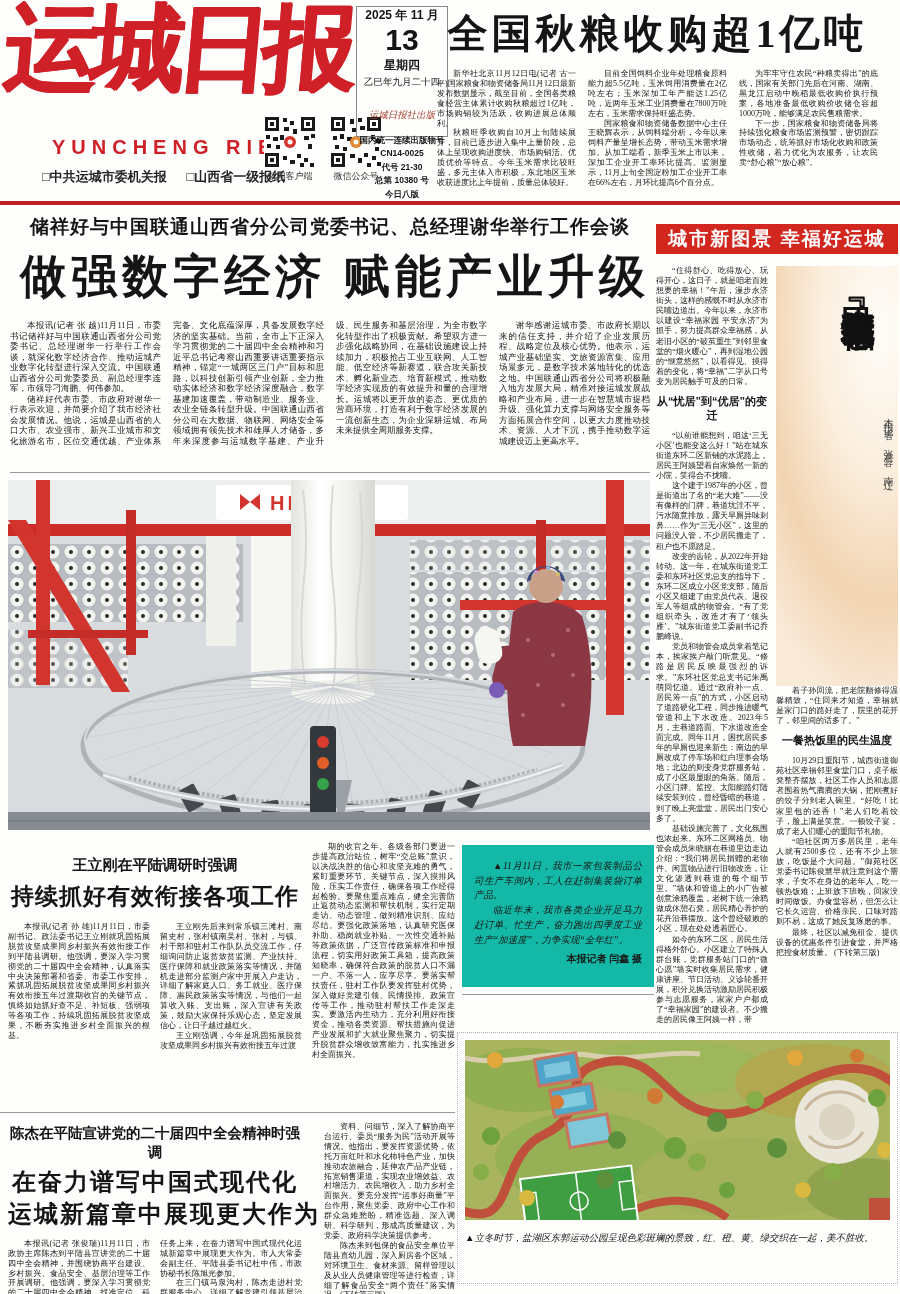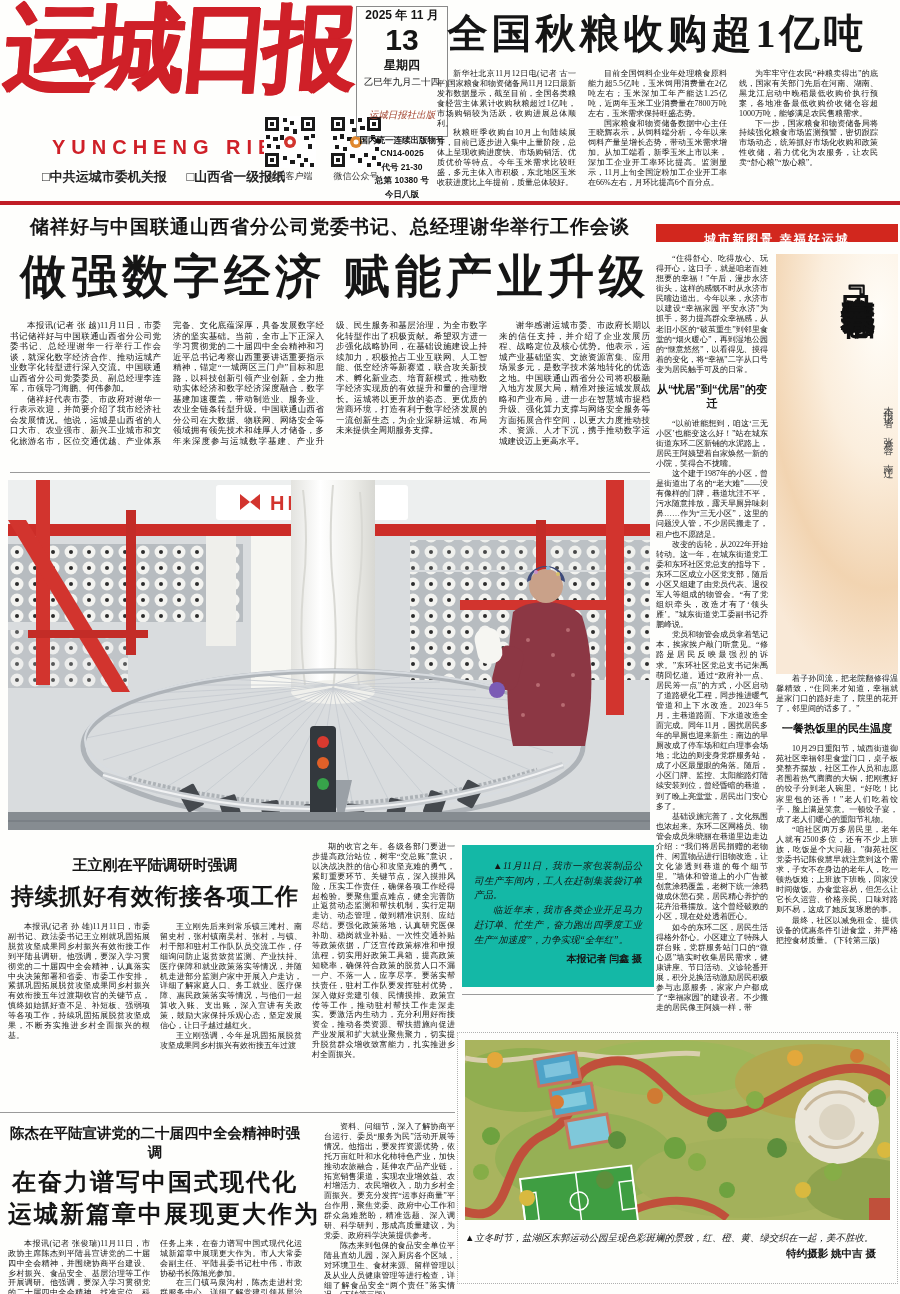--- a/index.html
+++ b/index.html
@@ -46,22 +46,22 @@
   .red-rule{left:0;top:201px;width:900px;height:4px;background:#c01d25;}
 
   
   .story2{left:10px;top:214px;width:640px;height:258px;}
   .story2 .kicker{font-size:19px;letter-spacing:1px;}
   .story2 .headline{font-size:46px;letter-spacing:5px;margin:6px 0 12px;text-align:right;}
   .story2 .body-text{height:162px;font-size:8.5px;}
 
   
   .city{left:656px;top:224px;width:242px;height:806px;}
-  .city-banner{height:18px;background:#d2271e;color:#fff;font-family:"Liberation Sans",sans-serif;
-    font-weight:bold;font-size:12px;letter-spacing:2px;text-align:center;line-height:30px;}
+  .city-banner{height:30px;background:#d2271e;color:#fff;font-family:"Liberation Sans",sans-serif;
+    font-weight:bold;font-size:19px;letter-spacing:2px;text-align:center;line-height:30px;}
   .city-cols{display:flex;gap:8px;margin-top:12px;}
   .city-left{width:112px;height:764px;}
   .city-right{width:122px;height:764px;}
   .city .body-text{font-size:8px;line-height:1.26;}
   .city-sub{font-family:"Liberation Sans",sans-serif;font-weight:bold;font-size:11px;
     text-align:center;margin:8px 0;text-indent:0 !important;}
   .fortune-box{width:122px;height:420px;box-sizing:border-box;padding:14px 4px;
     background:radial-gradient(130% 90% at 85% 15%, #fffdf8 0%, #fbeedd 38%, #f2d4b1 72%, #f9e9d7 100%);
     display:flex;flex-direction:row;justify-content:flex-end;gap:6px;}
   .v-head{writing-mode:vertical-rl;text-orientation:upright;font-family:"Liberation Sans",sans-serif;
@@ -477,16 +477,15 @@
           <circle cx="338" cy="150" r="8" fill="#d9b93f"></circle>
         <circle cx="26" cy="96" r="9" fill="#6ea23f"></circle>
           <circle cx="16" cy="132" r="8" fill="#86ad47"></circle>
         <circle cx="140" cy="140" r="9" fill="#5d8f3c"></circle>
           <circle cx="262" cy="150" r="8" fill="#6ea23f"></circle>
         <circle cx="392" cy="16" r="7" fill="#d07a33"></circle>
           <circle cx="420" cy="110" r="8" fill="#d9b93f"></circle>
       </g>
     </svg>
     <div class="park-caption">▲立冬时节，盐湖区东郭运动公园呈现色彩斑斓的景致，红、橙、黄、绿交织在一起，美不胜收。</div>
-    <div class="park-credit">特约摄影  姚中吉  摄</div>
   </div>
 
 </div>
 
 </body></html>

